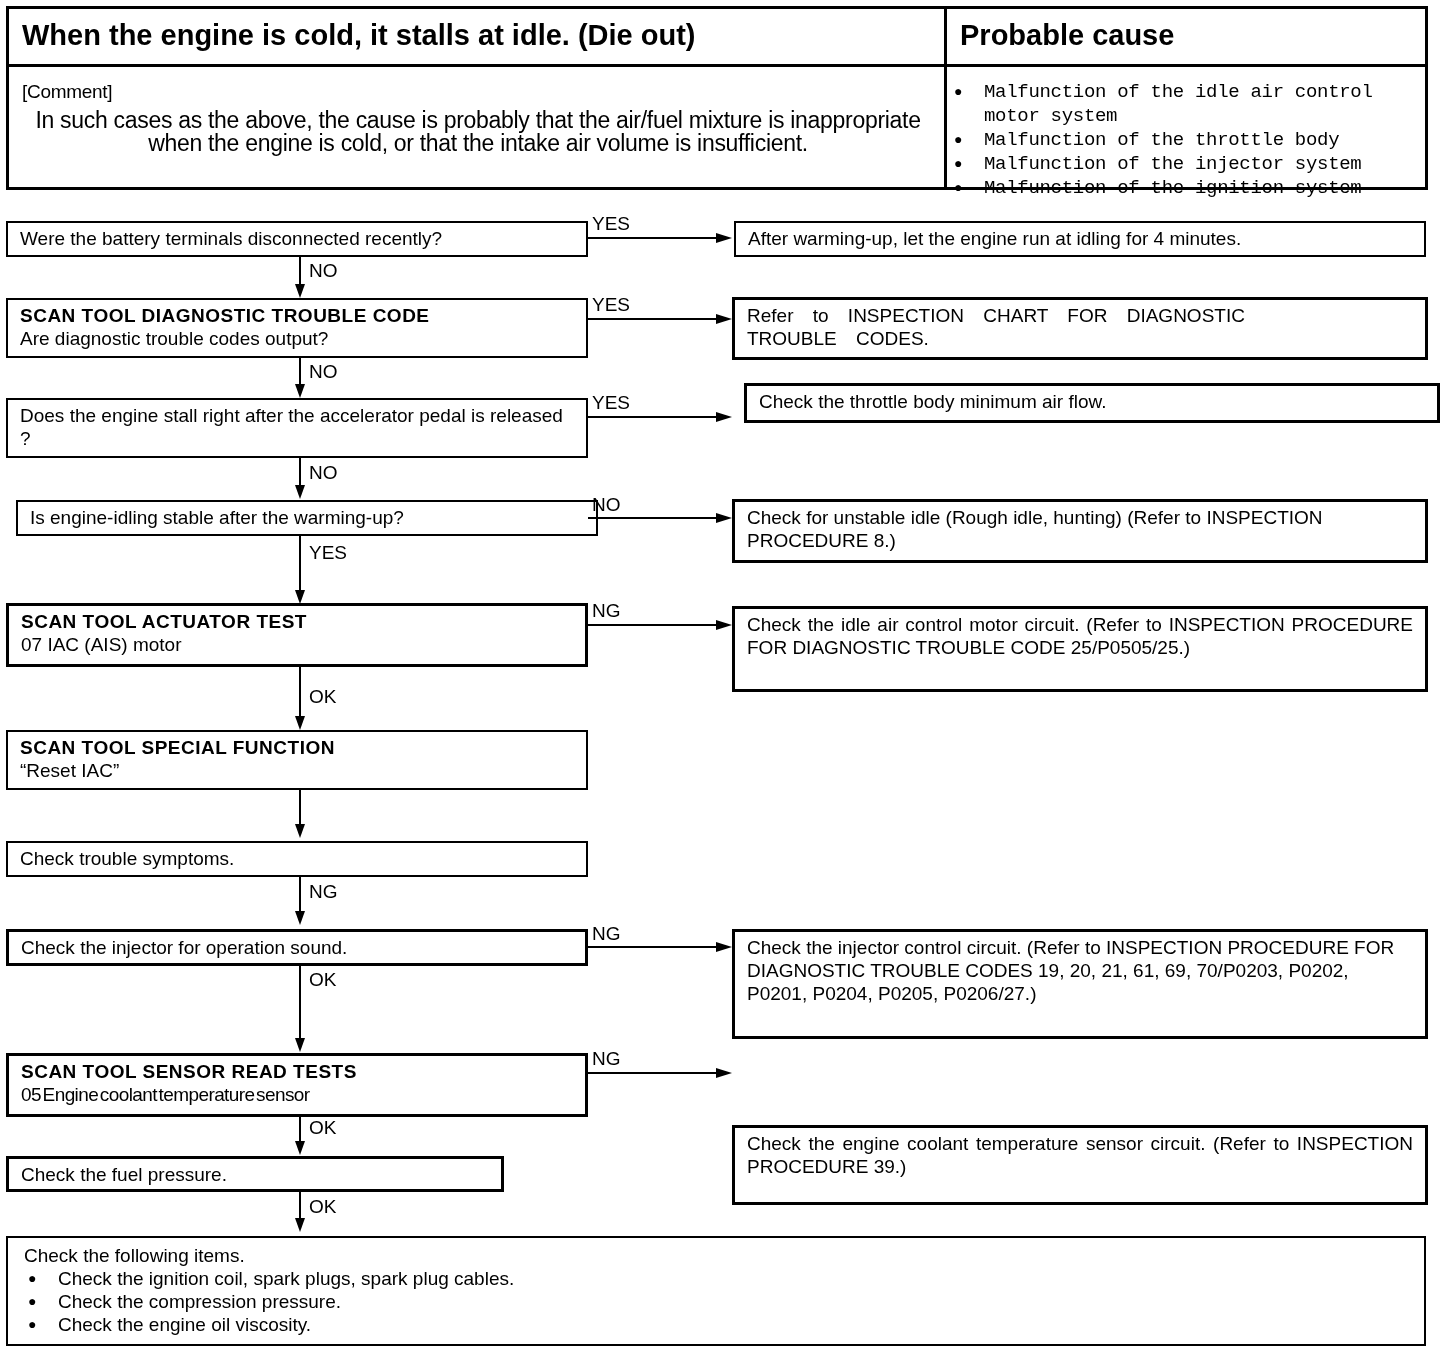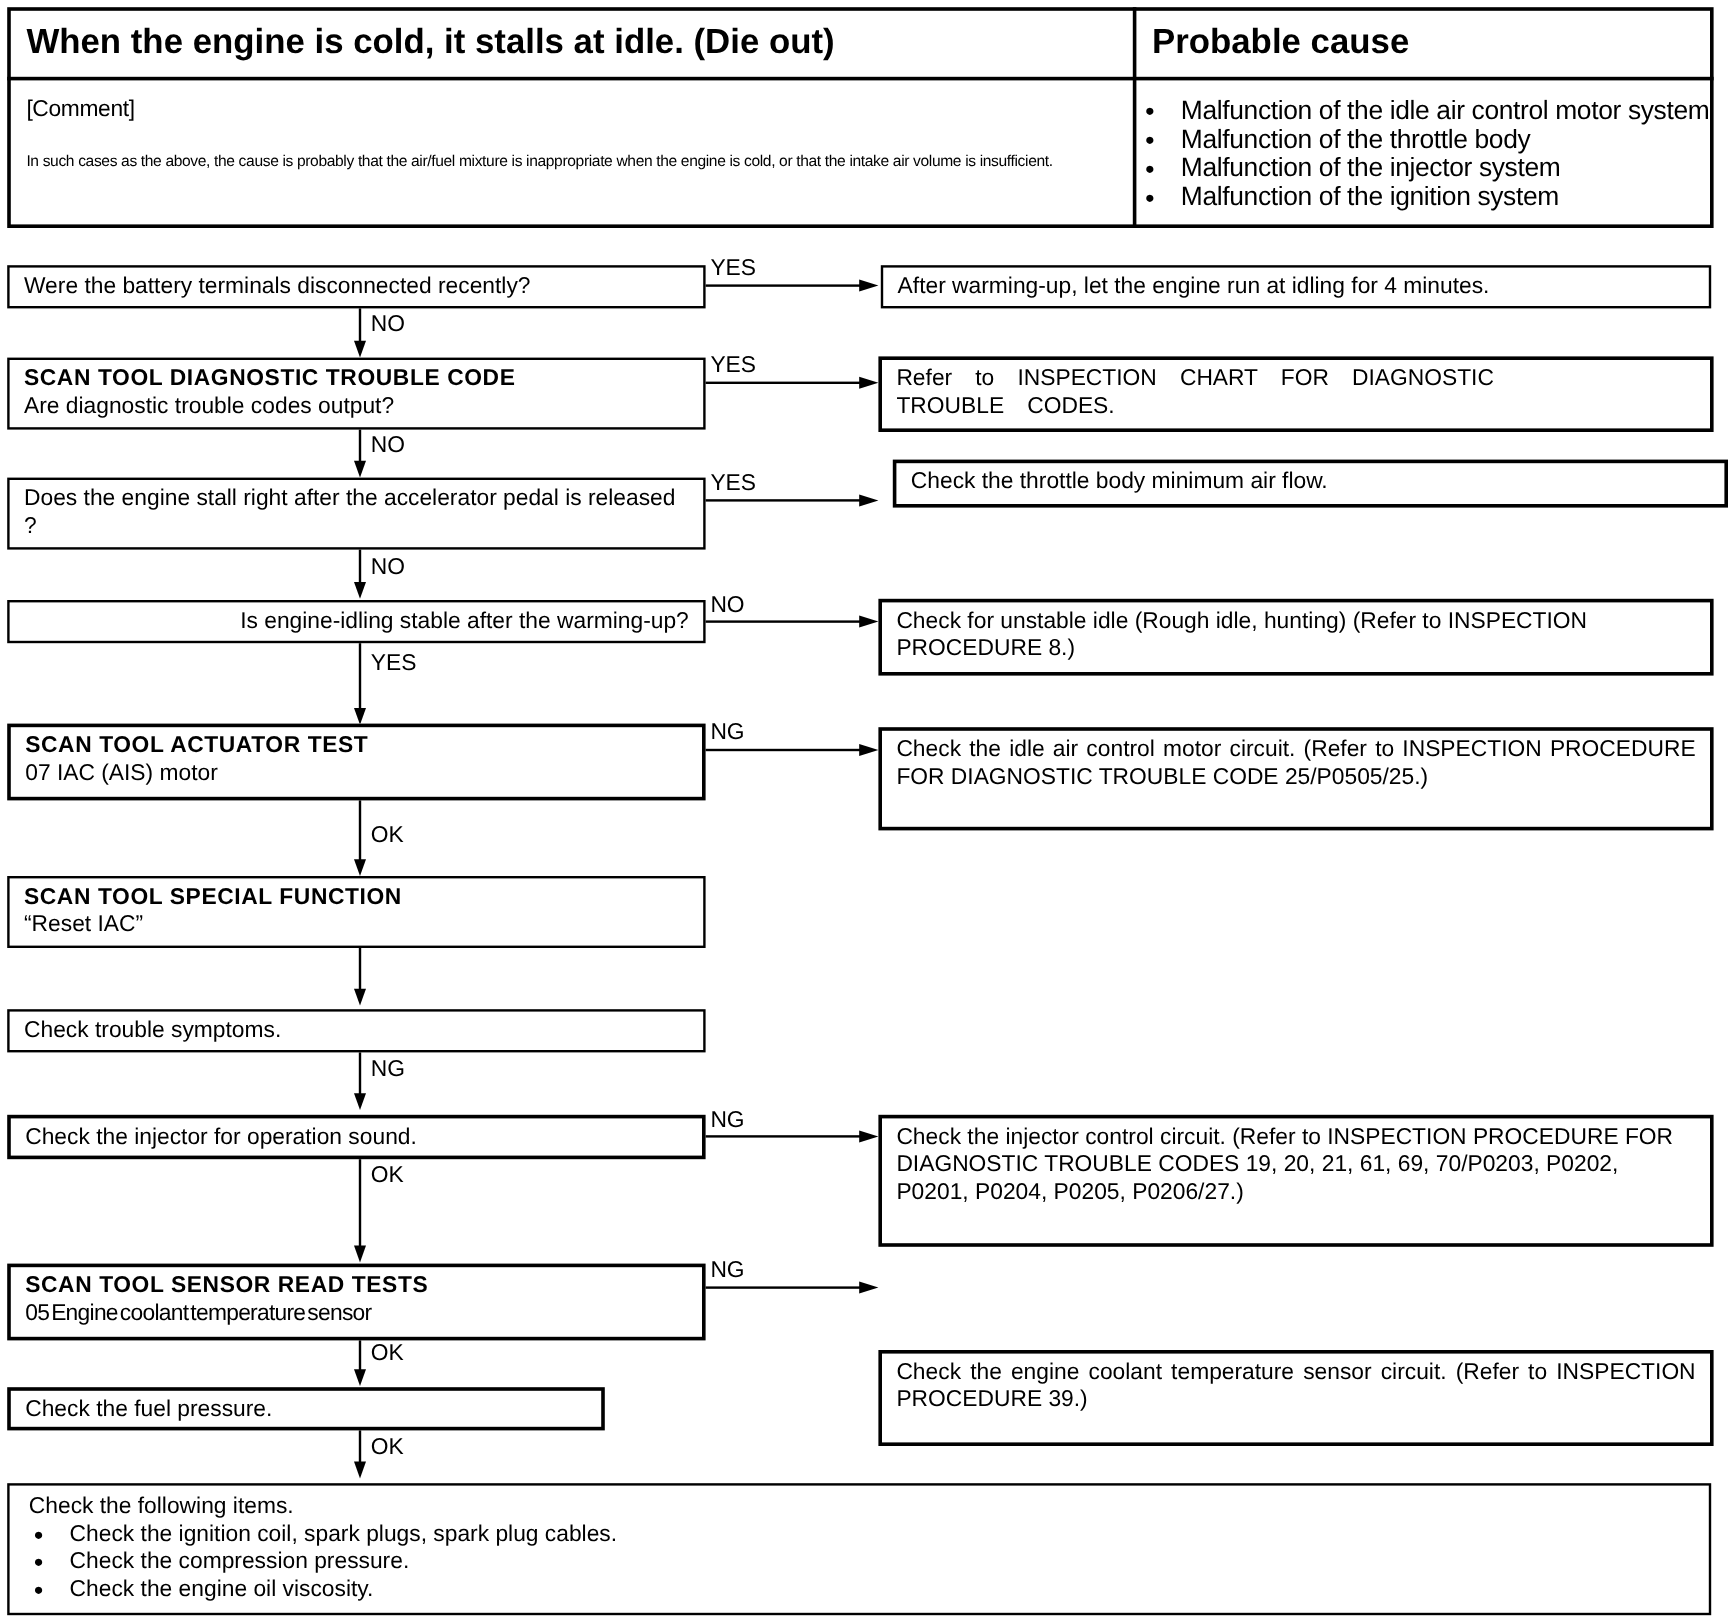--- a/index.html
+++ b/index.html
@@ -20,22 +20,22 @@
 </style>
 </head>
 <body>
 
 <div class="hdr" style="left:6px;top:6px;width:1422px;height:184px;"></div>
 <div class="abs" style="left:6px;top:64px;width:1422px;height:3px;background:#000;"></div>
 <div class="abs" style="left:944px;top:6px;width:3px;height:184px;background:#000;"></div>
 <div class="abs" style="left:22px;top:16px;font-size:29px;font-weight:bold;line-height:38px;">When the engine is cold, it stalls at idle. (Die out)</div>
 <div class="abs" style="left:960px;top:16px;font-size:29px;font-weight:bold;line-height:38px;">Probable cause</div>
 <div class="abs" style="left:22px;top:80px;font-size:19px;line-height:23px;letter-spacing:-0.3px;">[Comment]</div>
-<div class="abs" style="left:22px;top:122px;width:912px;font-size:13px;line-height:23px;letter-spacing:-0.3px;">In such cases as the above, the cause is probably that the air/fuel mixture is inappropriate when the engine is cold, or that the intake air volume is insufficient.</div>
-<ul class="abs bul" style="left:950px;top:80px;width:476px;font-size:22px;line-height:24px;letter-spacing:-0.3px;">
+<div class="abs" style="left:22px;top:109px;width:912px;font-size:23px;line-height:23px;letter-spacing:-0.3px;text-align:center;">In such cases as the above, the cause is probably that the air/fuel mixture is inappropriate when the engine is cold, or that the intake air volume is insufficient.</div>
+<ul class="abs bul" style="left:950px;top:80px;width:476px;font-size:19px;line-height:24px;letter-spacing:-0.3px;font-family:Liberation Mono, monospace;">
   <li>Malfunction of the idle air control motor system</li>
   <li>Malfunction of the throttle body</li>
   <li>Malfunction of the injector system</li>
   <li>Malfunction of the ignition system</li>
 </ul>
 
 <div class="box" style="left:6px;top:221px;width:582px;height:36px;">
   <div>Were the battery terminals disconnected recently?</div>
 </div>
 <div class="lbl" style="left:592px;top:214px;">YES</div>
@@ -68,21 +68,21 @@
 <div class="lbl" style="left:592px;top:393px;">YES</div>
 <div class="hline" style="left:588px;top:416px;width:130px;"></div>
 <div class="arrow-r" style="left:716px;top:412px;"></div>
 <div class="box thick" style="left:732px;top:383px;width:696px;height:40px;margin-left:12px;">
   <div>Check the throttle body minimum air flow.</div>
 </div>
 <div class="vline" style="left:299px;top:458px;height:29px;"></div>
 <div class="arrow-d" style="left:295px;top:485px;"></div>
 <div class="lbl" style="left:309px;top:463px;">NO</div>
 
-<div class="box" style="left:6px;top:500px;width:582px;height:36px;text-align:right;">
+<div class="box" style="left:16px;top:500px;width:582px;height:36px;">
   <div>Is engine-idling stable after the warming-up?</div>
 </div>
 <div class="lbl" style="left:592px;top:495px;">NO</div>
 <div class="hline" style="left:588px;top:517px;width:130px;"></div>
 <div class="arrow-r" style="left:716px;top:513px;"></div>
 <div class="box thick" style="left:732px;top:499px;width:696px;height:64px;">
   <div style="width:580px;">Check for unstable idle (Rough idle, hunting) (Refer to INSPECTION PROCEDURE 8.)</div>
 </div>
 <div class="vline" style="left:299px;top:536px;height:56px;"></div>
 <div class="arrow-d" style="left:295px;top:590px;"></div>

